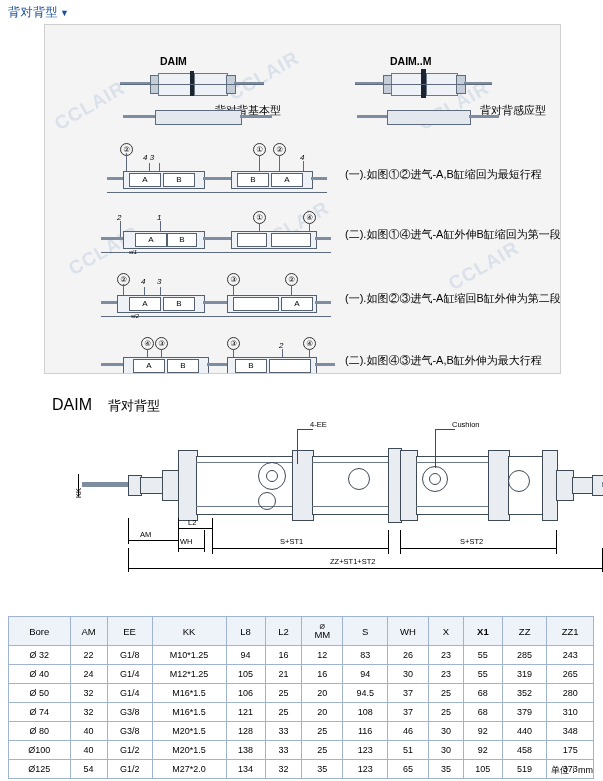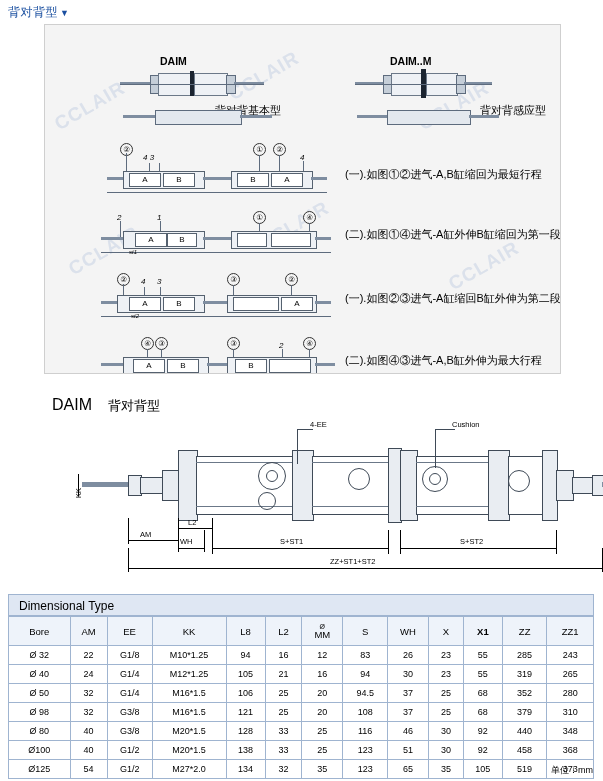--- a/index.html
+++ b/index.html
@@ -341,21 +341,20 @@
     <div class="dimtick" style="left:504px;top:112px;height:24px;"></div>
     <div class="dimline" style="left:348px;top:130px;width:156px;"></div>
     <div class="dim" style="left:408px;top:119px;">S+ST2</div>
 
     <div class="dimtick" style="left:76px;top:130px;height:24px;"></div>
     <div class="dimtick" style="left:550px;top:130px;height:24px;"></div>
     <div class="dimline" style="left:76px;top:150px;width:474px;"></div>
     <div class="dim" style="left:278px;top:139px;">ZZ+ST1+ST2</div>
   </div>
 
-  <div class="tbl-head">Dimensional Type</div>
 
   <table class="dims">
     <thead>
       <tr>
         <th style="width:62px;">Bore</th>
         <th style="width:36px;">AM</th>
         <th style="width:44px;">EE</th>
         <th style="width:74px;">KK</th>
         <th style="width:38px;">L8</th>
         <th style="width:36px;">L2</th>
@@ -410,21 +409,21 @@
         <td>25</td>
         <td>20</td>
         <td>94.5</td>
         <td>37</td>
         <td>25</td>
         <td>68</td>
         <td>352</td>
         <td>280</td>
       </tr>
       <tr>
-        <td class="bore">Ø 98</td>
+        <td class="bore">Ø 74</td>
         <td>32</td>
         <td>G3/8</td>
         <td>M16*1.5</td>
         <td>121</td>
         <td>25</td>
         <td>20</td>
         <td>108</td>
         <td>37</td>
         <td>25</td>
         <td>68</td>
@@ -452,21 +451,21 @@
         <td>G1/2</td>
         <td>M20*1.5</td>
         <td>138</td>
         <td>33</td>
         <td>25</td>
         <td>123</td>
         <td>51</td>
         <td>30</td>
         <td>92</td>
         <td>458</td>
-        <td>368</td>
+        <td>175</td>
       </tr>
       <tr>
         <td class="bore">Ø125</td>
         <td>54</td>
         <td>G1/2</td>
         <td>M27*2.0</td>
         <td>134</td>
         <td>32</td>
         <td>35</td>
         <td>123</td>

